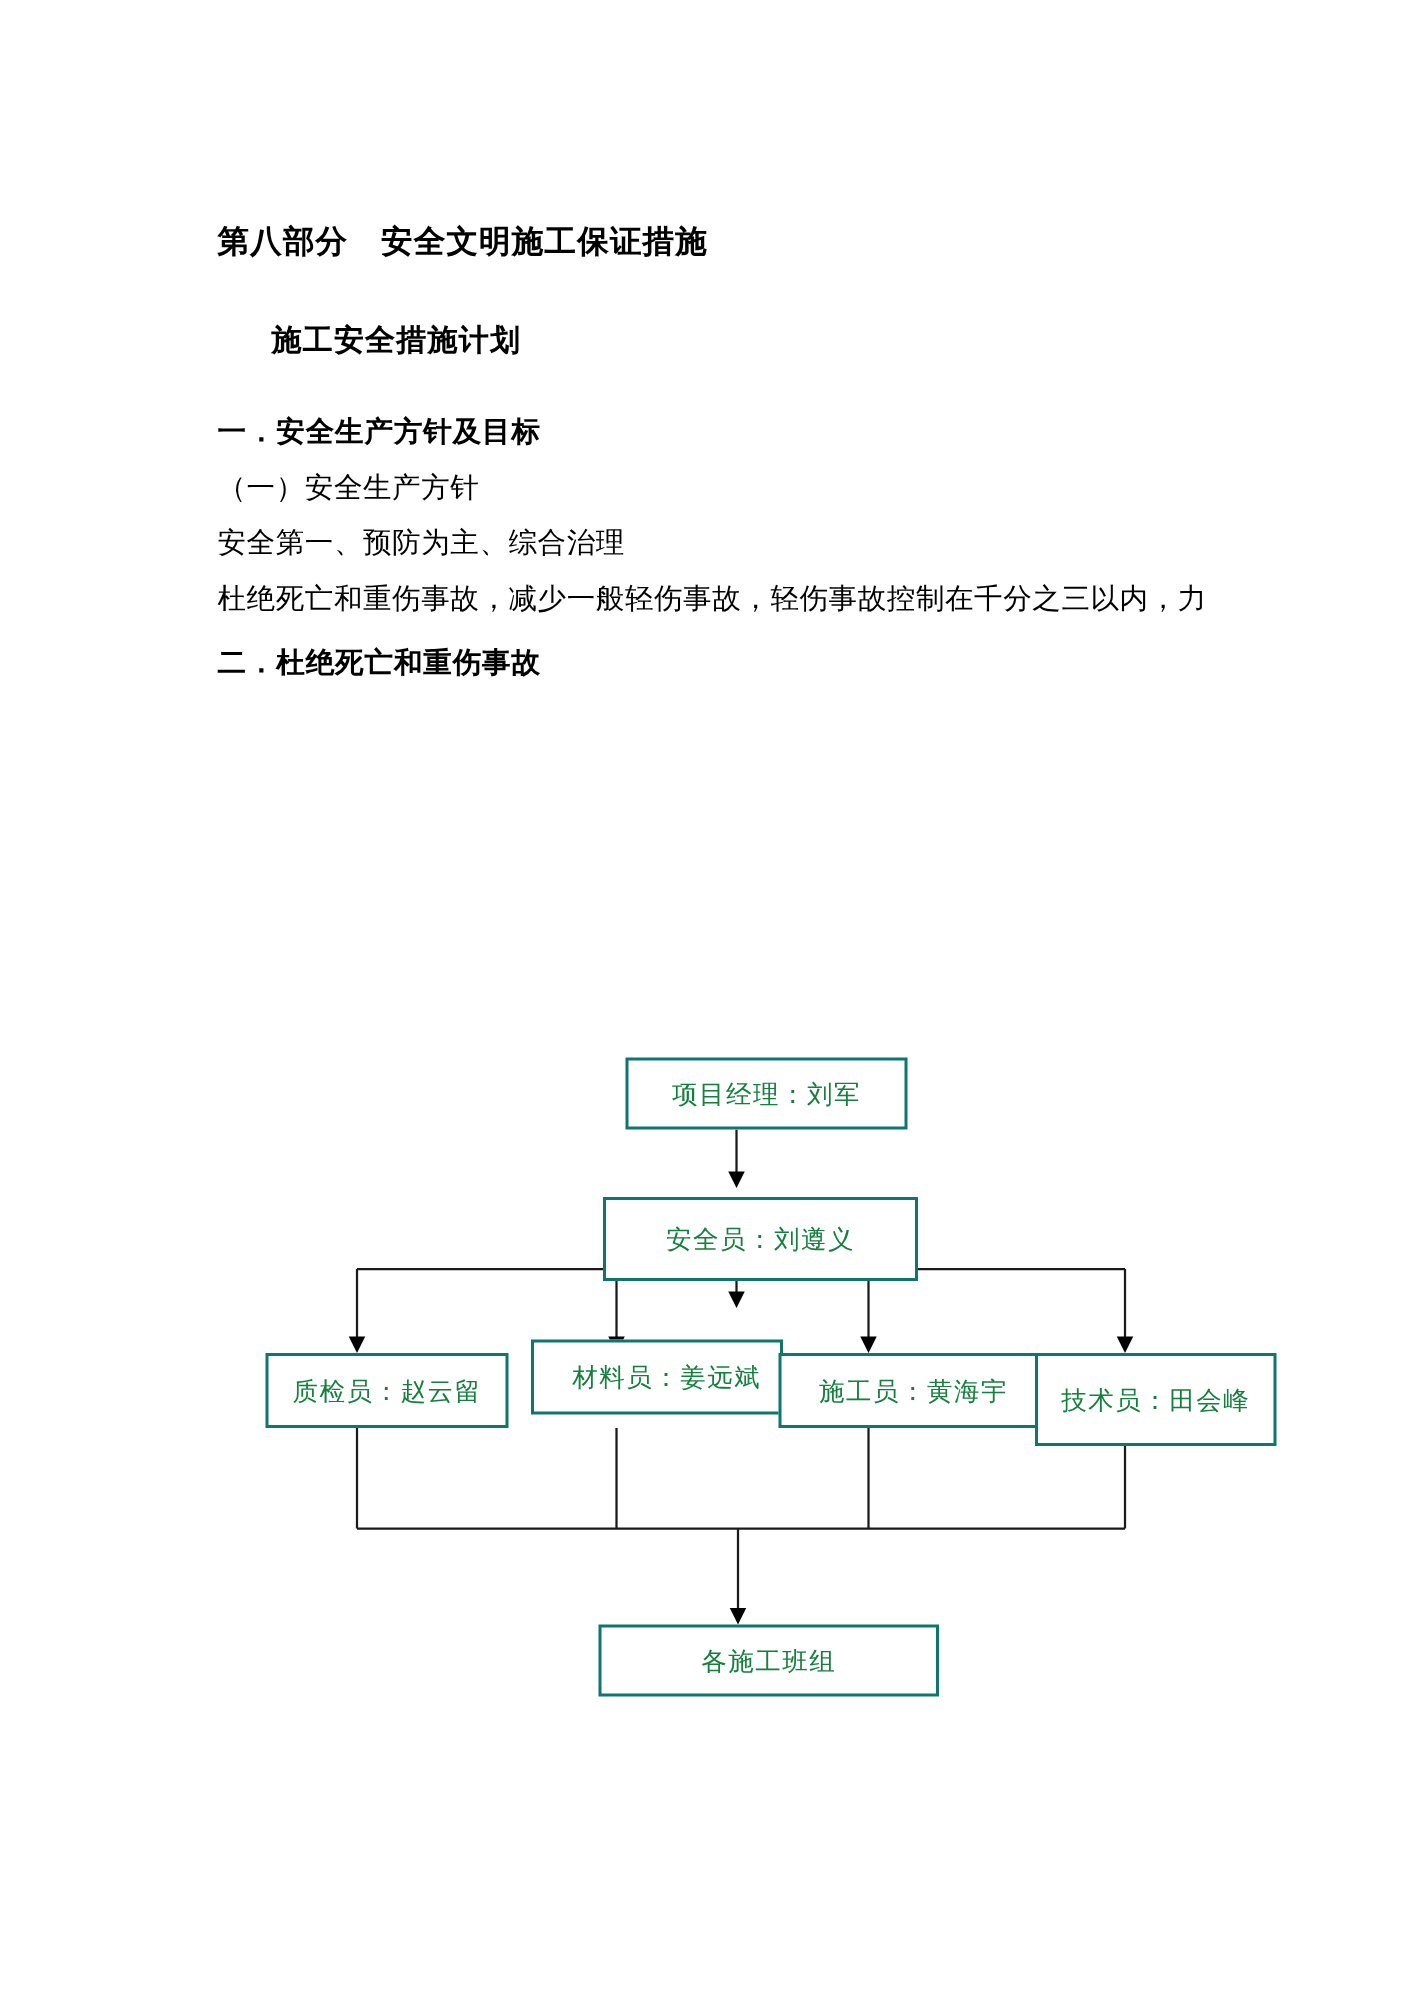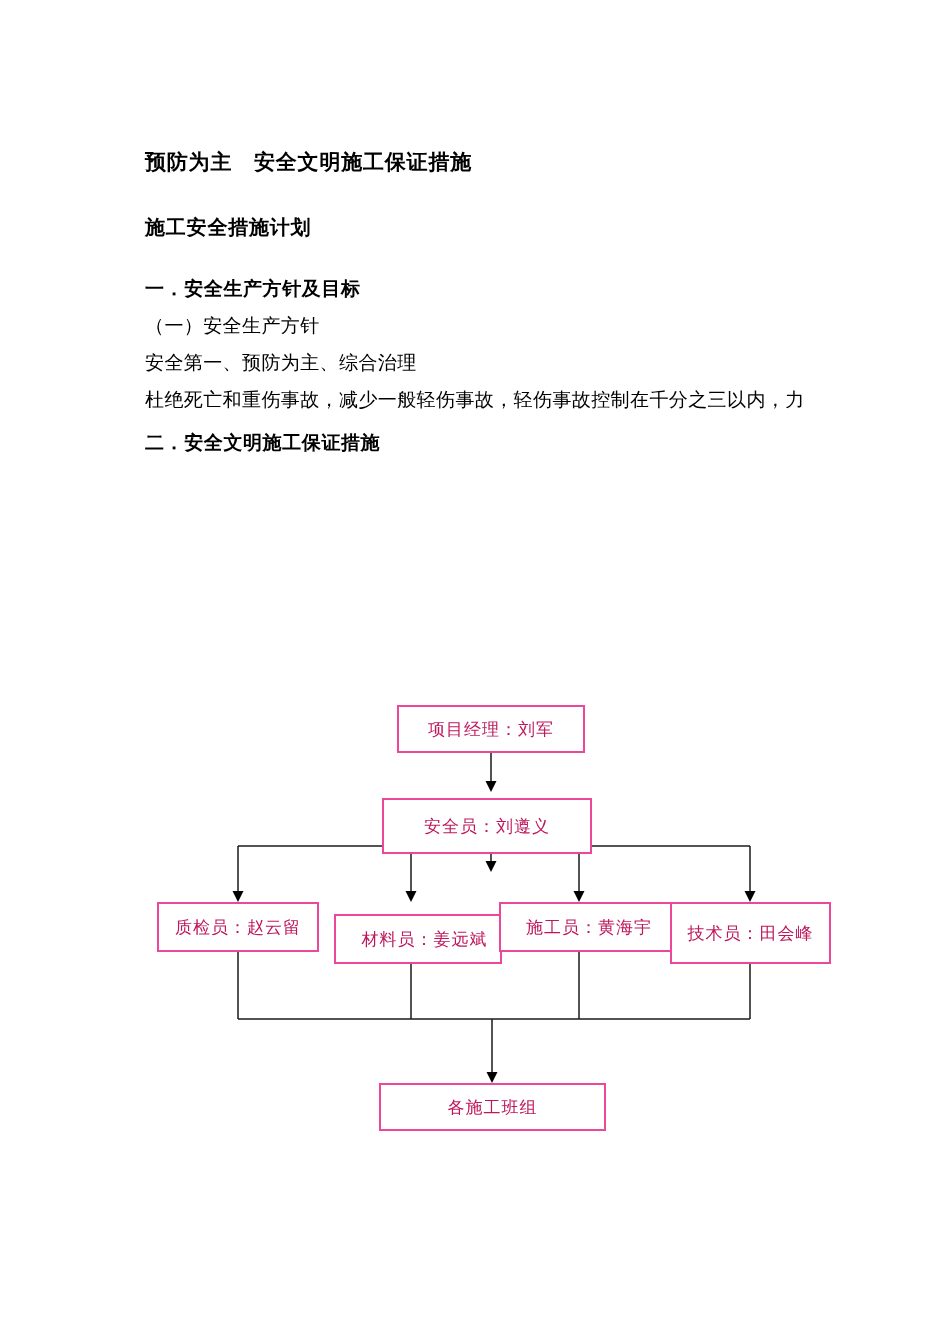--- a/index.html
+++ b/index.html
@@ -22,20 +22,21 @@
     font-weight: bold;
     letter-spacing: 0.8px;
     margin-bottom: 43px;
   }
   .plan-heading {
     font-size: 20px;
     line-height: 22px;
     font-weight: bold;
     letter-spacing: 0.8px;
     margin-bottom: 40px;
+    margin-left: 36px;
   }
   .section-heading {
     font-size: 19px;
     line-height: 21px;
     font-weight: bold;
     letter-spacing: 0.6px;
   }
   .section-heading.first { margin-bottom: 16px; }
   .body-line {
     font-size: 19px;
@@ -58,49 +59,50 @@
     left: 0;
     top: 0;
     width: 950px;
     height: 470px;
   }
   .connectors line { stroke: #1a1a1a; stroke-width: 1.5; }
   .connectors polygon { fill: #000000; }
   .org-node {
     position: absolute;
     background: #ffffff;
-    border: 2px solid #ec4899;
+    border: 2px solid #0f766e;
     display: flex;
     align-items: center;
     justify-content: center;
     font-size: 17px;
     letter-spacing: 1px;
-    color: #be185d;
+    color: #15803d;
+    margin-left: 20px;
   }
   .node-pm      { left: 397px; top:  15px; width: 188px; height: 48px; }
   .node-safety  { left: 382px; top: 108px; width: 210px; height: 56px; font-family: Liberation Serif, serif; }
   .node-quality { left: 157px; top: 212px; width: 162px; height: 50px; }
-  .node-material{ left: 334px; top: 224px; width: 168px; height: 50px; padding-left: 13px; }
+  .node-material{ left: 334px; top: 203px; width: 168px; height: 50px; padding-left: 13px; }
   .node-builder { left: 499px; top: 212px; width: 180px; height: 50px; }
   .node-tech    { left: 670px; top: 212px; width: 161px; height: 62px; }
   .node-teams   { left: 379px; top: 393px; width: 227px; height: 48px; }
 </style>
 </head>
 <body>
 
 <div class="page">
 
   <div class="doc">
-    <div class="part-heading">预防为主　安全文明施工保证措施</div>
+    <div class="part-heading">第八部分　安全文明施工保证措施</div>
     <div class="plan-heading">施工安全措施计划</div>
     <div class="section-heading first">一．安全生产方针及目标</div>
     <div class="body-line mb15">（一）安全生产方针</div>
     <div class="body-line mb15">安全第一、预防为主、综合治理</div>
     <div class="body-line mb21">杜绝死亡和重伤事故，减少一般轻伤事故，轻伤事故控制在千分之三以内，力</div>
-    <div class="section-heading">二．安全文明施工保证措施</div>
+    <div class="section-heading">二．杜绝死亡和重伤事故</div>
   </div>
 
   <div class="diagram">
 
     <svg class="connectors" viewBox="0 0 950 470" xmlns="http://www.w3.org/2000/svg">
 
       <line x1="491" y1="63" x2="491" y2="92"></line>
       <polygon points="485.5,91 496.5,91 491,102"></polygon>
 
       <line x1="238" y1="156" x2="750" y2="156"></line>

